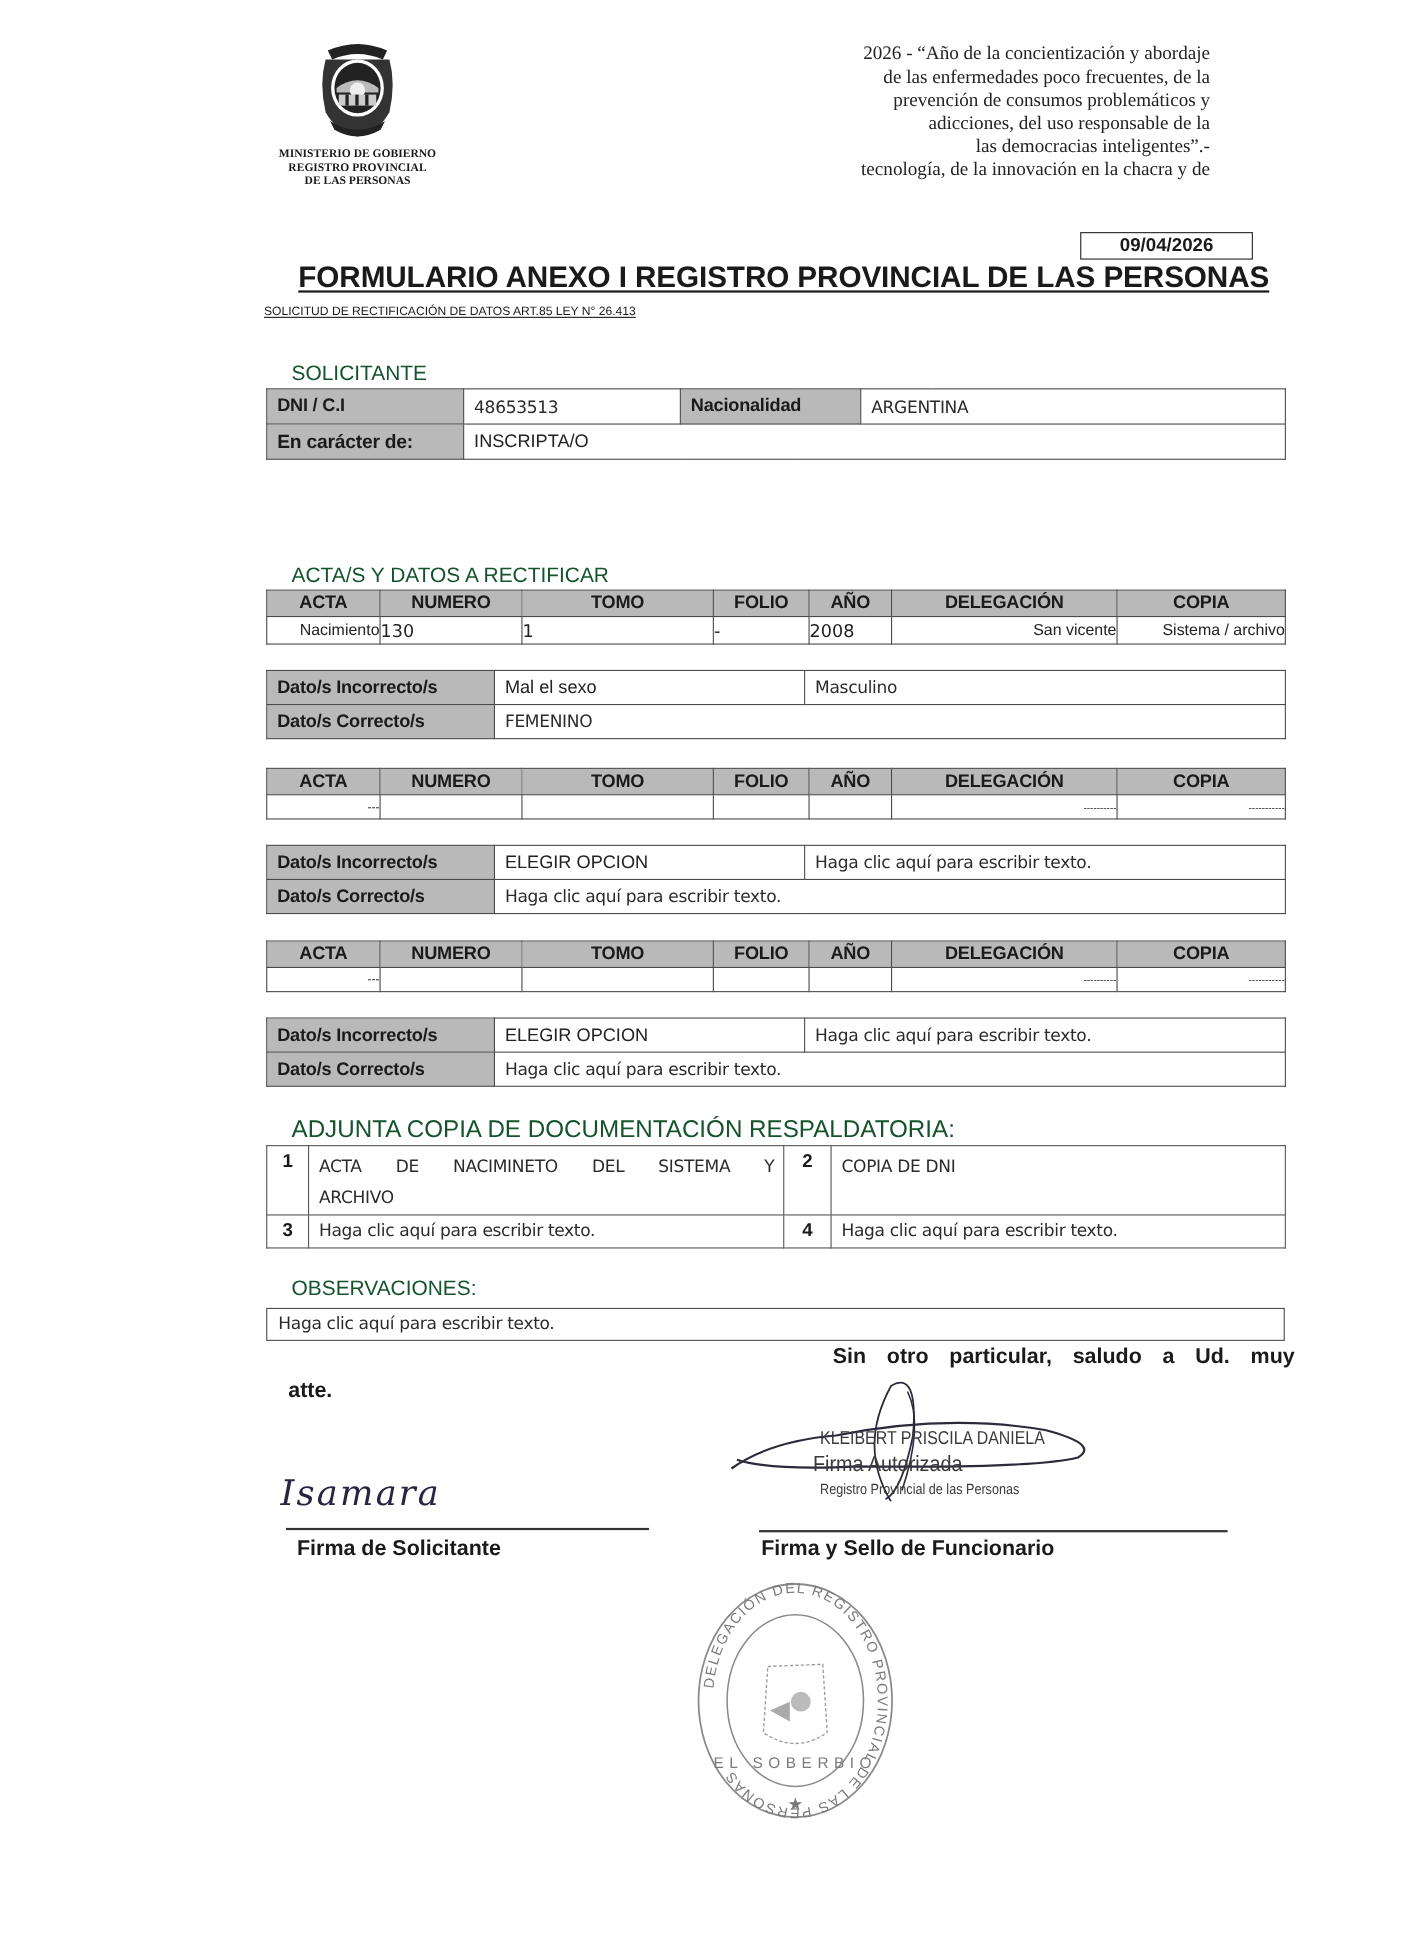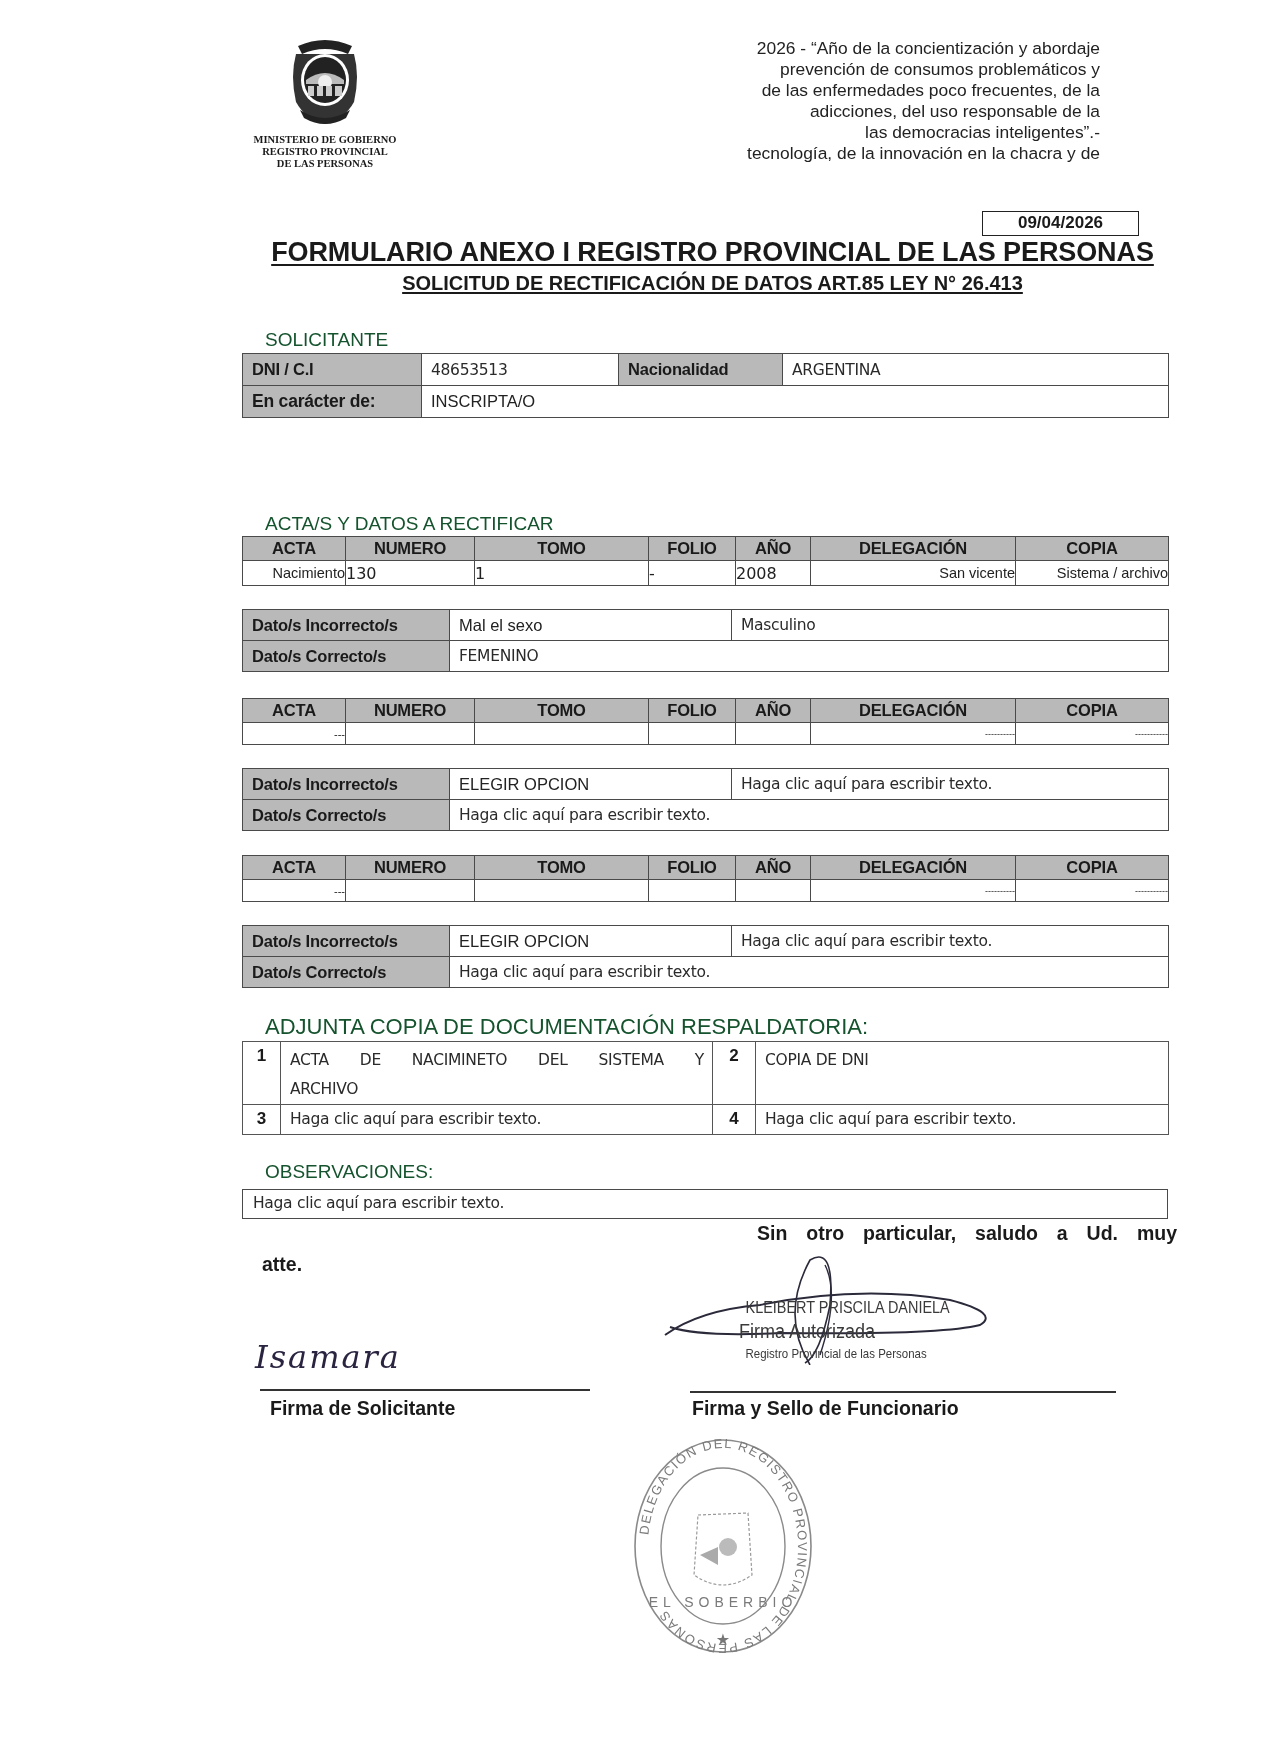--- a/index.html
+++ b/index.html
@@ -6,25 +6,25 @@
   html, body { width: 1275px; height: 1757px; background: #ffffff; }
   body { position: relative; overflow: hidden; font-family: "Liberation Sans", sans-serif; color: #1a1a1a; }
 
   .abs { position: absolute; }
 
   
   .logo-block { left: 240px; top: 36px; width: 170px; text-align: center; }
   .crest { width: 78px; height: 92px; margin: 0 auto 2px auto; }
   .ministry { font-family: "Liberation Serif", serif; font-weight: bold; font-size: 10.5px; line-height: 12px; color: #1a1a1a; text-align: center; }
 
-  .motto { right: 175px; top: 38px; width: 520px; text-align: right; font-family: Liberation Sans, sans-serif; font-size: 17.4px; line-height: 21px; color: #222; }
+  .motto { right: 175px; top: 38px; width: 520px; text-align: right; font-family: Liberation Serif, serif; font-size: 17.4px; line-height: 21px; color: #222; }
 
   .date-box { left: 982px; top: 211px; width: 157px; height: 25px; border: 1.5px solid #222; text-align: center; font-weight: bold; font-size: 17px; line-height: 22px; }
   .main-title { left: 240px; top: 236px; width: 945px; text-align: center; font-weight: bold; font-size: 27px; line-height: 32px; text-decoration: underline; text-underline-offset: 3px; letter-spacing: -0.1px; }
-  .sub-title { left: 240px; top: 273px; width: 945px; text-align: center; font-weight: bold; font-size: 20px; line-height: 20px; text-decoration: underline; text-underline-offset: 2px; }
+  .sub-title { left: 240px; top: 273px; width: 945px; text-align: left; font-weight: normal; font-size: 11px; line-height: 20px; text-decoration: underline; text-underline-offset: 2px; }
 
   .section-h { font-weight: normal; font-size: 19px; line-height: 22px; color: #14532d; }
 
   
   table { border-collapse: collapse; position: absolute; table-layout: fixed; }
   td { border: 1.3px solid #4a4a4a; vertical-align: middle; overflow: hidden; white-space: nowrap; }
   .lbl { background: #b9b9b9; font-weight: bold; font-size: 16.5px; padding-left: 9px; color: #1a1a1a; letter-spacing: -0.2px; }
   .lbl-c { background: #b9b9b9; font-weight: bold; font-size: 16.5px; text-align: center; color: #1a1a1a; letter-spacing: -0.2px; }
   .val { font-family: "DejaVu Sans", sans-serif; font-size: 15.5px; padding-left: 9px; color: #2a2a2a; letter-spacing: -0.3px; }
   .val-arial { font-size: 16.5px; padding-left: 9px; color: #222; }
@@ -80,22 +80,22 @@
     <path d="M12 10 Q39 -2 66 10 L62 18 Q39 8 16 18 Z" fill="#222"></path>
     <path d="M14 74 Q39 90 64 74 L60 82 Q39 94 18 82 Z" fill="#222"></path>
   </svg>
   <div class="ministry">MINISTERIO DE GOBIERNO</div>
   <div class="ministry">REGISTRO PROVINCIAL</div>
   <div class="ministry">DE LAS PERSONAS</div>
 </div>
 
 <div class="abs motto">
   <div>2026 - “Año de la concientización y abordaje</div>
+  <div>de las enfermedades poco frecuentes, de la</div>
   <div>prevención de consumos problemáticos y</div>
-  <div>de las enfermedades poco frecuentes, de la</div>
   <div>adicciones, del uso responsable de la</div>
   <div>las democracias inteligentes”.-</div>
   <div>tecnología, de la innovación en la chacra y de</div>
 </div>
 
 <div class="abs date-box">09/04/2026</div>
 <div class="abs main-title">FORMULARIO ANEXO I REGISTRO PROVINCIAL DE LAS PERSONAS</div>
 <div class="abs sub-title">SOLICITUD DE RECTIFICACIÓN DE DATOS ART.85 LEY N° 26.413</div>
 
 <div class="abs section-h" style="left:265px; top:329px;">SOLICITANTE</div>

